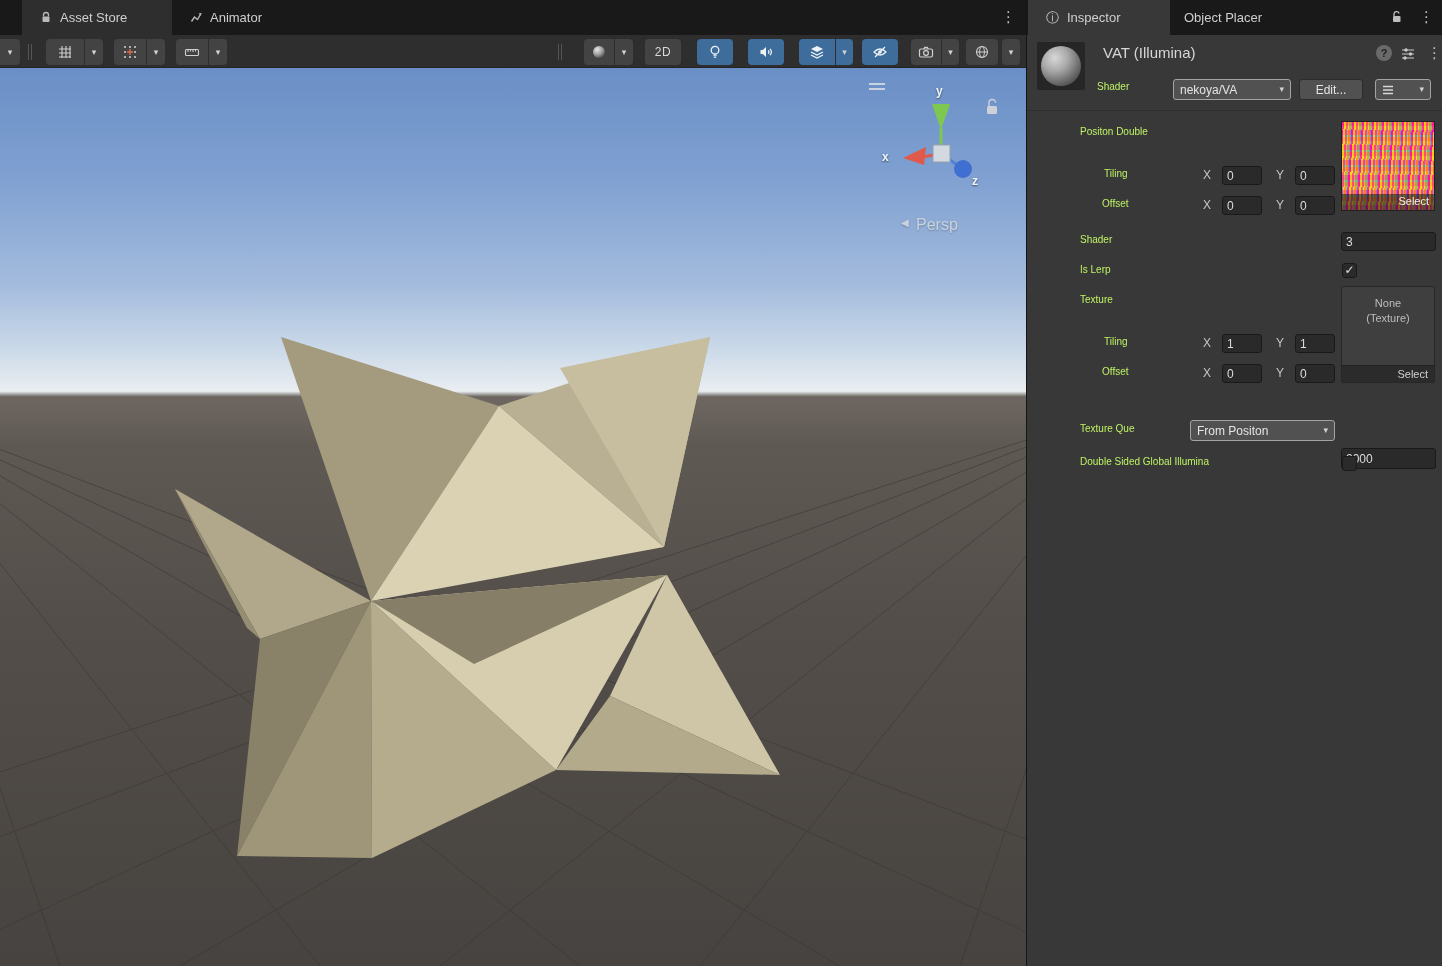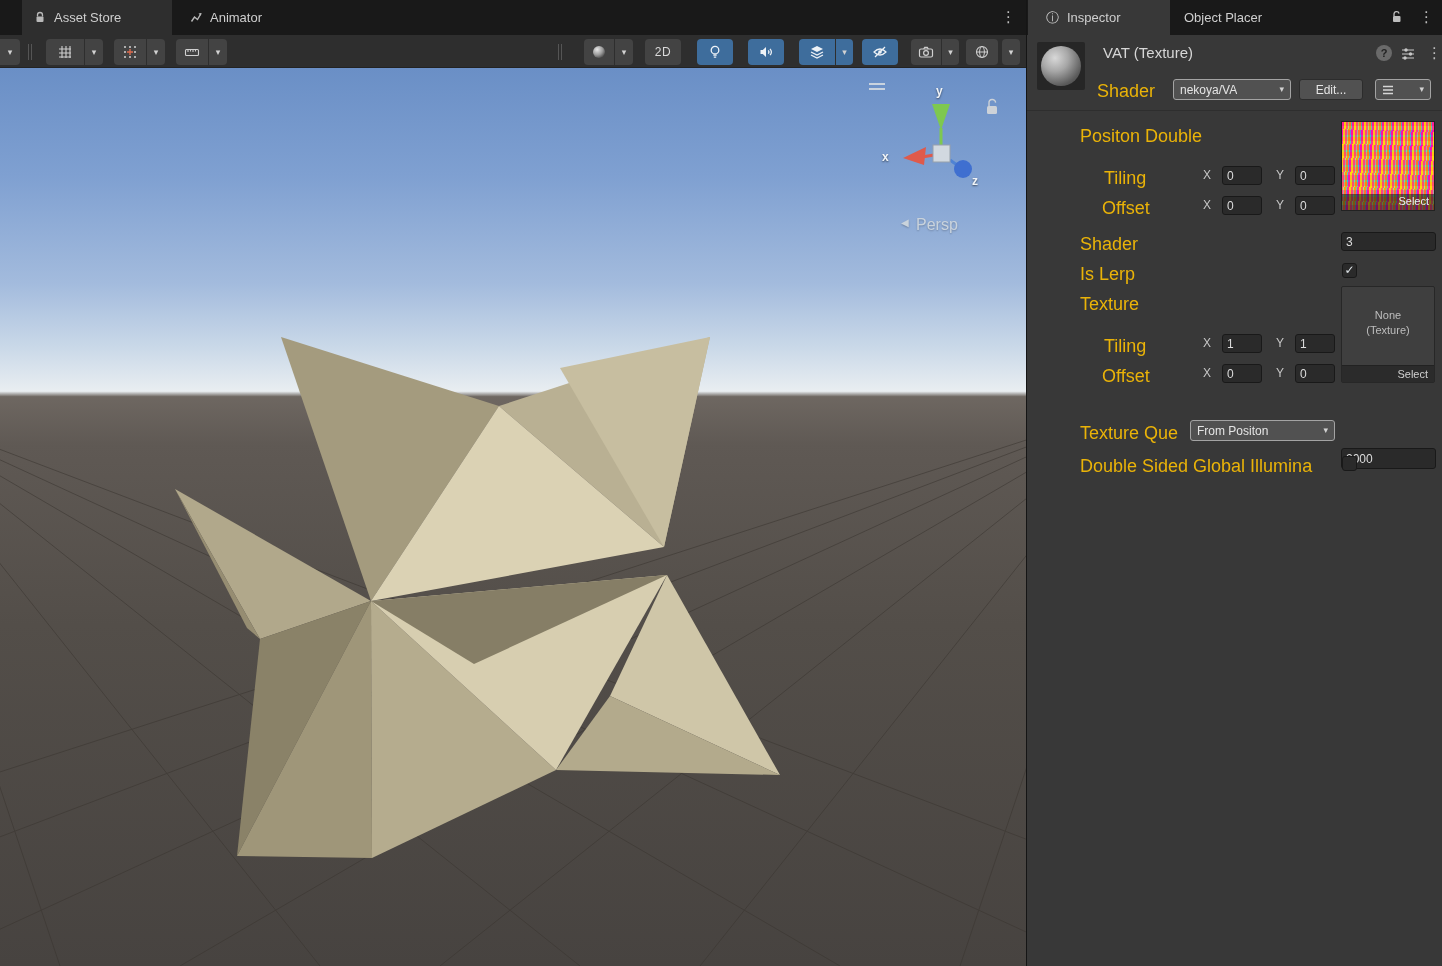--- a/index.html
+++ b/index.html
@@ -22,49 +22,49 @@
   .caret{font-size:9px;color:#d2d2d2;line-height:1}
   .grip{position:absolute;top:9px;width:4px;height:16px;border-left:1px solid #555;border-right:1px solid #555}
   .twod{font-size:12px;color:#dadada;letter-spacing:.5px}
   
   #scene{background:linear-gradient(180deg,#6a8fc6 0%,#7fa0d1 12%,#a3bbdd 24%,#c9d8e8 31%,#e9eef1 36%,#6e6761 36.6%,#5f5954 42%,#534e49 62%,#474340 100%)}
   .axis-lbl{position:absolute;font-size:12px;font-weight:bold;color:#f0f4f8;text-shadow:0 1px 2px rgba(0,0,0,.55)}
   .persp{position:absolute;font-size:16px;color:#d4dade;opacity:.85;text-shadow:0 1px 2px rgba(0,0,0,.3)}
   
   #right-panel{background:#383838;border-left:1px solid #151515}
   #right-tabbar{background:#191919}
-  .lbl{position:absolute;font-size:18px;color:#eab308;white-space:nowrap}
+  .lbl{position:absolute;font-size:10px;color:#bef264;white-space:nowrap}
   .xy{position:absolute;font-size:12px;color:#c6c6c6}
   .field{position:absolute;background:#2a2a2a;border:1px solid #191919;border-radius:3px;color:#dcdcdc;font-size:12px;padding:0 4px;font-family:inherit;outline:none}
   .ddown{position:absolute;background:#515151;border:1px solid #a3a3a3;border-radius:3px;color:#e4e4e4;font-size:12px;display:flex;align-items:center;justify-content:space-between;padding:0 6px;cursor:default}
   .pushbtn{position:absolute;background:#515151;border:1px solid #2c2c2c;border-radius:3px;color:#e4e4e4;font-size:12px;display:flex;align-items:center;justify-content:center;cursor:default}
   .checkbox{position:absolute;width:15px;height:15px;background:#2a2a2a;border:1px solid #191919;border-radius:3px;color:#e0e6ea;font-size:12px;line-height:13px;text-align:center}
   .checkbox.checked::after{content:"✓"}
   .title{position:absolute;font-size:15px;color:#d6d6d6;white-space:nowrap}
   .helpicon{position:absolute;width:16px;height:16px;border-radius:50%;background:#6a6a6a;color:#222;font-size:11px;font-weight:bold;text-align:center;line-height:16px}
   .preview{position:absolute;width:48px;height:48px;background:#262626;border-radius:2px;overflow:hidden}
   .preview::after{content:"";position:absolute;left:4px;top:4px;width:40px;height:40px;border-radius:50%;
     background:radial-gradient(circle at 35% 30%,#d8d8d8,#a7a7a7 35%,#5d5d5d 72%,#3a3a3a 100%)}
   .textile{position:absolute;border:1px solid #222;overflow:hidden;
     background:
       repeating-linear-gradient(94deg,rgba(255,0,180,.75) 0 2px,rgba(255,220,0,.8) 2px 4px,rgba(255,70,120,.8) 4px 6px,rgba(110,255,160,.55) 6px 7px,rgba(255,140,0,.75) 7px 9px,rgba(0,200,255,.6) 9px 10px),
       repeating-linear-gradient(0deg,#ff2da0 0 5px,#ffd23a 5px 9px,#ff6a3a 9px 13px,#37d6c3 13px 15px)}
   .selectstrip{position:absolute;left:0;right:0;bottom:0;height:16px;background:rgba(18,18,18,.55);color:#eceef0;font-size:11px;text-align:right;padding:1px 5px 0 0}
   .slot{position:absolute;background:#3f3f3f;border:1px solid #272727;border-radius:2px}
-  .slot-text{padding-top:9px;text-align:center;font-size:11px;line-height:1.4;color:#bdbdbd;width:70%;margin:12px auto}
+  .slot-text{padding-top:9px;text-align:center;font-size:11px;line-height:1.4;color:#bdbdbd;width:70%;margin:0 auto}
   .slot-select{position:absolute;left:0;right:0;bottom:0;height:17px;background:#2b2b2b;color:#d0d0d0;font-size:11px;text-align:right;padding:2px 6px 0 0;border-top:1px solid #222}
   .menu-lines{display:flex;align-items:center;gap:4px}
 </style>
 </head>
 <body>
 
 <div id="app">
 
   <div class="abs topbar" style="left:0;top:0;width:1026px;height:35px;">
-    <div class="abs tab-active" style="left:22px;top:0;width:150px;height:35px;display:flex;align-items:center;gap:8px;padding-left:12px;">
+    <div class="abs tab-active" style="left:22px;top:0;width:150px;height:35px;display:flex;align-items:center;gap:8px;padding-left:18px;">
       <svg width="12" height="13" viewBox="0 0 12 13">
           <path d="M3.5 5.5V4a2.5 2.5 0 0 1 5 0v1.5" fill="none" stroke="#b9b9b9" stroke-width="1.3"></path>
           <rect x="2.5" y="5.5" width="7" height="5.5" rx="1" fill="#b9b9b9"></rect>
         </svg>
       <span class="tab-label">Asset Store</span>
     </div>
     <div class="abs" style="left:182px;top:0;width:110px;height:35px;display:flex;align-items:center;gap:7px;padding-left:8px;">
       <svg width="13" height="13" viewBox="0 0 13 13">
           <path d="M1.5 10.5 4.5 6l3 2.5L11 2.5" fill="none" stroke="#b9b9b9" stroke-width="1.4"></path>
           <path d="M11.5 2l-3 .6 2.2 2.2z" fill="#b9b9b9"></path>
@@ -262,21 +262,21 @@
         <span class="tab-label">Object Placer</span>
       </div>
       <svg class="abs" style="left:363px;top:10px;" width="13" height="14" viewBox="0 0 13 14">
           <path d="M4 6V4.2a2.6 2.6 0 0 1 5.1-.7" fill="none" stroke="#bdbdbd" stroke-width="1.3"></path>
           <rect x="3" y="6" width="7.5" height="6" rx="1" fill="#bdbdbd"></rect>
         </svg>
       <div class="abs kebab" style="left:392px;top:9px;">⋮</div>
     </div>
 
     <div class="preview" style="left:10px;top:42px;"></div>
-    <div class="title" style="left:76px;top:44px;">VAT (Texture)</div>
+    <div class="title" style="left:76px;top:44px;">VAT (Illumina)</div>
     <div class="helpicon" style="left:349px;top:45px;">?</div>
     <svg class="abs" style="left:373px;top:46px;" width="16" height="16" viewBox="0 0 16 16">
         <path d="M2 4h12M2 8h12M2 12h12" stroke="#c8c8c8" stroke-width="1.2"></path>
         <circle cx="6" cy="4" r="1.7" fill="#c8c8c8"></circle>
         <circle cx="10.5" cy="8" r="1.7" fill="#c8c8c8"></circle>
         <circle cx="5" cy="12" r="1.7" fill="#c8c8c8"></circle>
       </svg>
     <div class="abs kebab" style="left:400px;top:45px;">⋮</div>
 
     <div class="lbl" style="left:70px;top:81px;">Shader</div>

